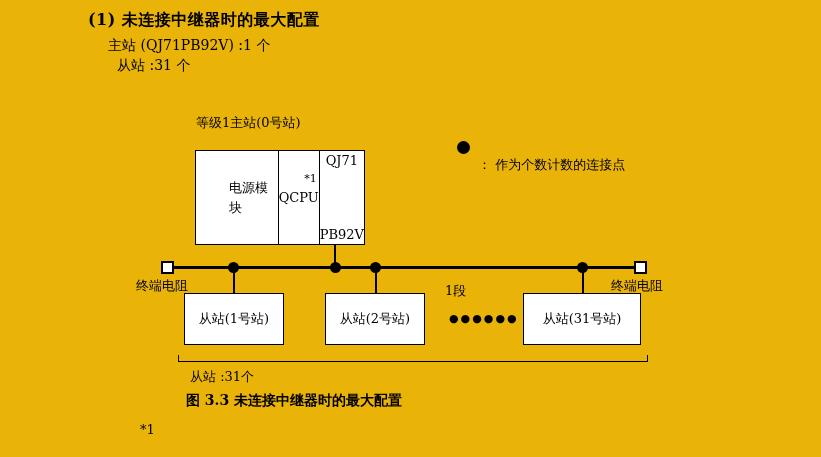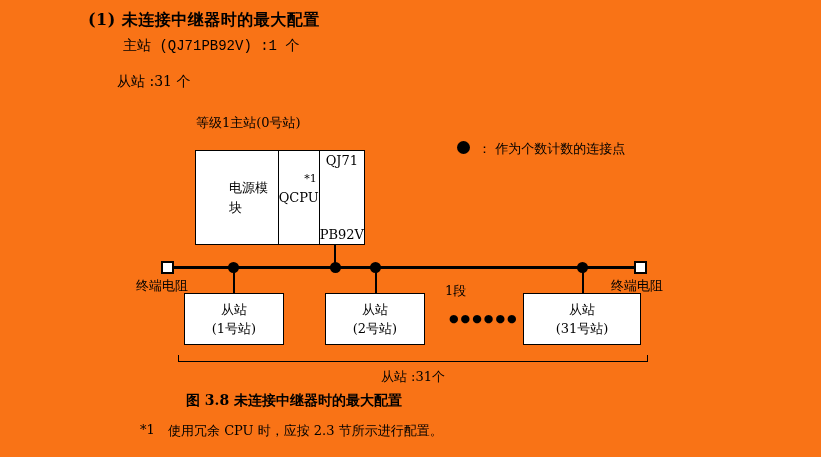--- a/index.html
+++ b/index.html
@@ -5,21 +5,21 @@
   * { margin: 0; padding: 0; box-sizing: border-box; }
   html, body { background: #ffffff; }
   body {
     font-family: "DejaVu Serif", "Liberation Serif", serif;
     color: #000;
   }
   .page {
     position: relative;
     width: 821px;
     height: 457px;
-    background: #f97316;
+    background: #eab308;
     overflow: hidden;
   }
   .abs { position: absolute; white-space: nowrap; }
   .title { font-size: 16px; font-weight: bold; letter-spacing: 0.5px; }
   .body-line { font-size: 14px; }
   .small { font-size: 13px; }
   .caption { font-size: 14px; font-weight: bold; }
   .box {
     border: 1px solid #000;
     background: #fff;
@@ -39,21 +39,21 @@
   .cell.last { border-right: none; }
   .note {
     position: absolute;
     top: 22px;
     right: 2px;
     font-size: 11px;
     line-height: 1;
   }
   .slave-box {
     display: flex;
-    flex-direction: column;
+    flex-direction: row;
     align-items: center;
     justify-content: center;
     font-size: 13px;
     line-height: 1.5;
     text-align: center;
   }
   .busline { background: #000; }
   .vline { background: #000; width: 2px; }
   .hline { background: #000; }
   .vtick { background: #000; width: 1px; }
@@ -71,41 +71,41 @@
     background: #fff;
   }
   .ellipsis { font-size: 11px; letter-spacing: 2px; }
 </style>
 </head>
 <body>
 
 <div class="page">
 
   <div class="abs title" style="left:88px; top:10px;">(1) 未连接中继器时的最大配置</div>
-  <div class="abs body-line" style="left:123px; top:37px;font-family:Liberation Mono, monospace;">主站 (QJ71PB92V) :1 个</div>
-  <div class="abs body-line" style="left:117px; top:73px;">从站 :31 个</div>
+  <div class="abs body-line" style="left:108px; top:37px;">主站 (QJ71PB92V) :1 个</div>
+  <div class="abs body-line" style="left:117px; top:57px;">从站 :31 个</div>
 
   <div class="abs small" style="left:196px; top:114px;">等级1主站(0号站)</div>
 
   <div class="box master-box" style="left:195px; top:150px; width:170px; height:95px;">
     <div class="cell" style="width:67px;margin-left:33px;">
       <span>电源模块</span>
     </div>
     <div class="cell" style="width:50px; position:relative;">
       <span class="note">*1</span>
       <span>QCPU</span>
     </div>
     <div class="cell last" style="flex:1;justify-content:space-between;">
       <span>QJ71</span>
       <span>PB92V</span>
     </div>
   </div>
 
   <div class="abs dot legend-dot" style="left:457px; top:141px;"></div>
-  <div class="abs small" style="left:478px; top:140px;">：  作为个数计数的连接点</div>
+  <div class="abs small" style="left:478px; top:156px;">：  作为个数计数的连接点</div>
 
   <div class="abs small" style="left:445px; top:246px;margin-top:36px;">1段</div>
 
   <div class="abs busline" style="left:168px; top:266px; width:473px; height:3px;"></div>
   <div class="abs terminator" style="left:161px; top:261px;"></div>
   <div class="abs terminator" style="left:634px; top:261px;"></div>
   <div class="abs small" style="left:136px; top:277px;">终端电阻</div>
   <div class="abs small" style="left:611px; top:277px;">终端电阻</div>
 
   <div class="abs vline" style="left:334px; top:245px; height:22px;"></div>
@@ -129,20 +129,19 @@
   </div>
   <div class="abs ellipsis" style="left:449px; top:312px;">●●●●●●</div>
   <div class="box slave-box" style="left:523px; top:293px; width:118px; height:52px;">
     <span>从站</span>
     <span>(31号站)</span>
   </div>
 
   <div class="abs hline" style="left:178px; top:361px; width:470px; height:1px;"></div>
   <div class="abs vtick" style="left:178px; top:355px; height:7px;"></div>
   <div class="abs vtick" style="left:647px; top:355px; height:7px;"></div>
-  <div class="abs small" style="left:178px; top:368px; width:470px; text-align:center;">从站 :31个</div>
+  <div class="abs small" style="left:190px; top:368px; width:470px; text-align:left;">从站 :31个</div>
 
-  <div class="abs caption" style="left:186px; top:392px;">图 3.8 未连接中继器时的最大配置</div>
+  <div class="abs caption" style="left:186px; top:392px;">图 3.3 未连接中继器时的最大配置</div>
 
   <div class="abs small" style="left:140px; top:422px;">*1</div>
-  <div class="abs small" style="left:168px; top:422px;">使用冗余 CPU 时，应按 2.3 节所示进行配置。</div>
 
 </div>
 
 </body></html>

